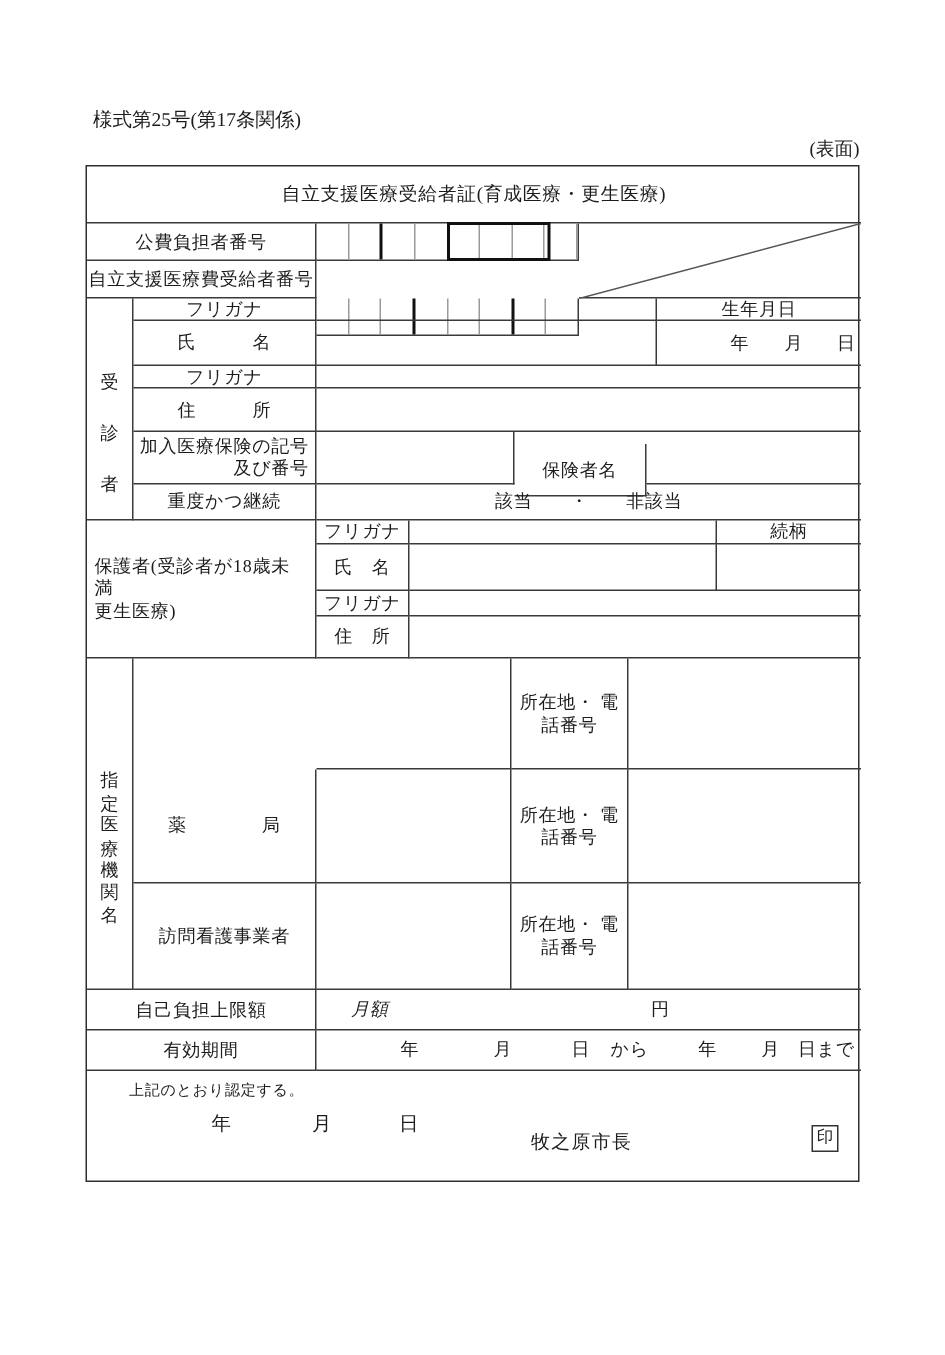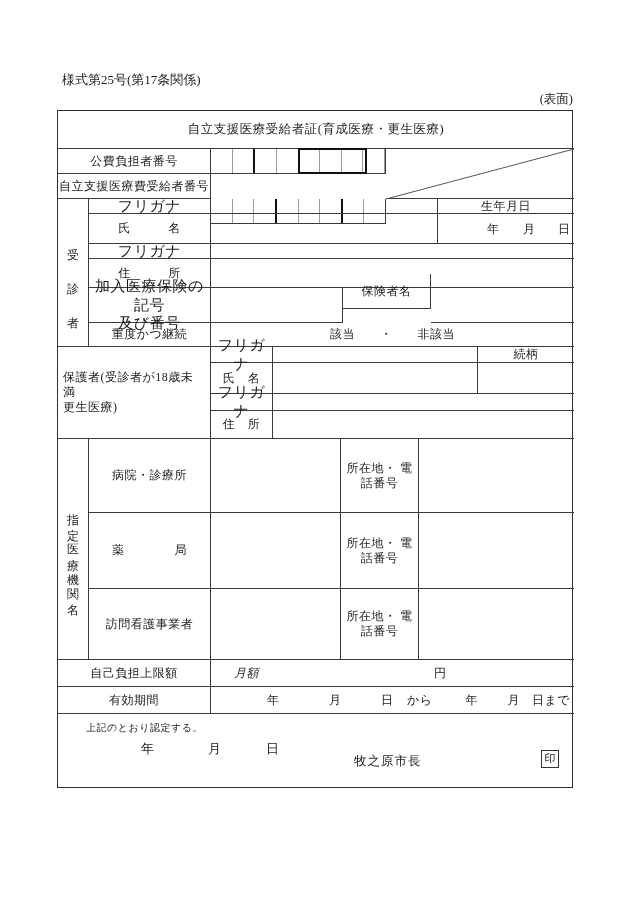--- a/index.html
+++ b/index.html
@@ -23,21 +23,21 @@
   .vlabel{writing-mode:vertical-rl;text-orientation:upright;line-height:1;}
   .v3{letter-spacing:34px;margin-bottom:-34px;}
   .v7{letter-spacing:15px;margin-bottom:-15px;}
   .digit-row{display:flex;align-items:stretch;position:relative;padding:0;}
   .digit-cell{flex:1 1 0;border-right:1px solid #9a9a9a;}
   .digit-cell:last-child{border-right:none;}
   .digit-cell.thick{border-right:2px solid #111;}
   .group-box{position:absolute;left:50%;width:37.5%;top:-1px;bottom:-1px;
      border:2px solid #111;pointer-events:none;}
   .tok{position:absolute;top:50%;transform:translateY(-50%);font-size:12px;white-space:nowrap;}
-  .smalllbl{font-size:15px;}
+  .smalllbl{font-size:12px;text-align:right;}
   .seal{width:16px;height:16px;border:1px solid #333;display:flex;
         align-items:center;justify-content:center;font-size:11px;letter-spacing:0;}
   svg{display:block;}
 </style>
 </head>
 <body>
 
 <div class="abs" style="left:62px;top:71px;font-size:13px;">様式第25号(第17条関係)</div>
 <div class="abs" style="right:57px;top:91px;font-size:12.5px;">(表面)</div>
 
@@ -94,21 +94,21 @@
 
   <div class="c br bb smalllbl" style="left:31px;top:133px;width:122px;height:15px;">フリガナ</div>
   <div class="c bb" style="left:153px;top:133px;width:363px;height:15px;"></div>
 
   <div class="c br bb" style="left:31px;top:148px;width:122px;height:29px;">住　　　所</div>
   <div class="c bb" style="left:153px;top:148px;width:363px;height:29px;"></div>
 
   <div class="c br bb smalllbl" style="left:31px;top:177px;width:122px;height:35px;">加入医療保険の記号
 及び番号</div>
   <div class="c br bb" style="left:153px;top:177px;width:132px;height:35px;"></div>
-  <div class="c br bb" style="left:285px;top:163px;width:88px;height:35px;">保険者名</div>
+  <div class="c br bb" style="left:285px;top:185px;width:88px;height:35px;">保険者名</div>
   <div class="c bb" style="left:373px;top:177px;width:143px;height:35px;"></div>
 
   <div class="c bb" style="left:153px;top:212px;width:363px;height:24px;">該当　　・　　非該当</div>
   <div class="c br bb" style="left:31px;top:212px;width:122px;height:24px;">重度かつ継続</div>
 
   <div class="c br bb left" style="left:0;top:236px;width:153px;height:92px;padding:0 5px;">保護者(受診者が18歳未満
 更生医療)</div>
 
   <div class="c br bb smalllbl" style="left:153px;top:236px;width:62px;height:16px;">フリガナ</div>
   <div class="c br bb" style="left:215px;top:236px;width:205px;height:16px;"></div>
@@ -121,21 +121,20 @@
   <div class="c br bb smalllbl" style="left:153px;top:283px;width:62px;height:17px;">フリガナ</div>
   <div class="c bb" style="left:215px;top:283px;width:301px;height:17px;"></div>
 
   <div class="c br bb" style="left:153px;top:300px;width:62px;height:28px;">住　所</div>
   <div class="c bb" style="left:215px;top:300px;width:301px;height:28px;"></div>
 
   <div class="c br bb vwrap" style="left:0;top:328px;width:31px;height:221px;">
     <span class="vlabel v7">指定医療機関名</span>
   </div>
 
-  <div class="c br bb" style="left:31px;top:328px;width:122px;height:74px;">病院・診療所</div>
   <div class="c br bb" style="left:153px;top:328px;width:130px;height:74px;"></div>
   <div class="c br bb" style="left:283px;top:328px;width:78px;height:74px;">所在地・ 電
 話番号</div>
   <div class="c bb" style="left:361px;top:328px;width:155px;height:74px;"></div>
 
   <div class="c br bb" style="left:31px;top:402px;width:122px;height:76px;">薬　　　　局</div>
   <div class="c br bb" style="left:153px;top:402px;width:130px;height:76px;"></div>
   <div class="c br bb" style="left:283px;top:402px;width:78px;height:76px;">所在地・ 電
 話番号</div>
   <div class="c bb" style="left:361px;top:402px;width:155px;height:76px;"></div>

